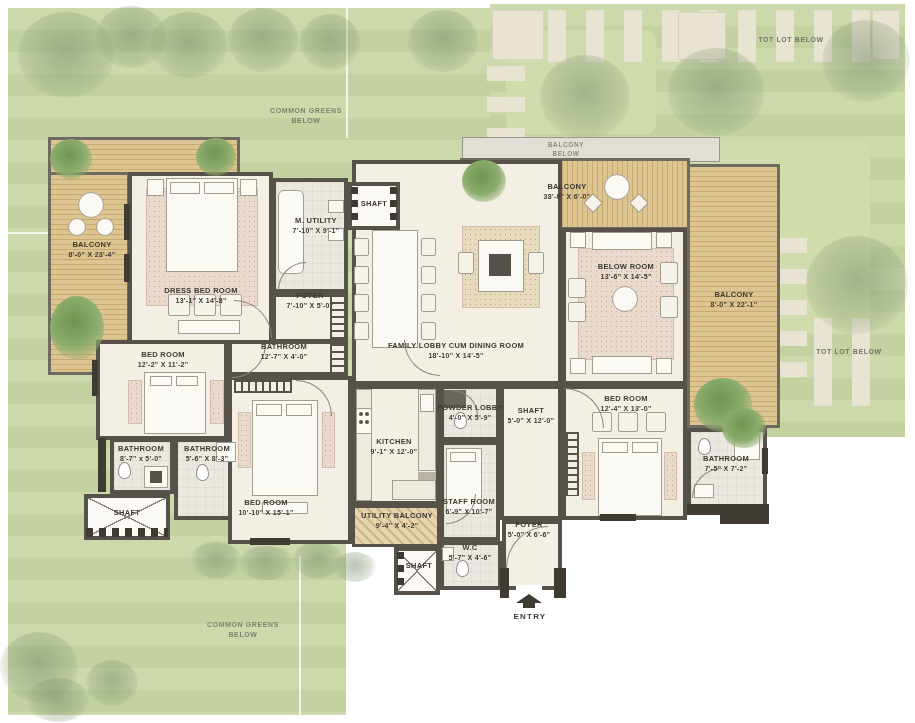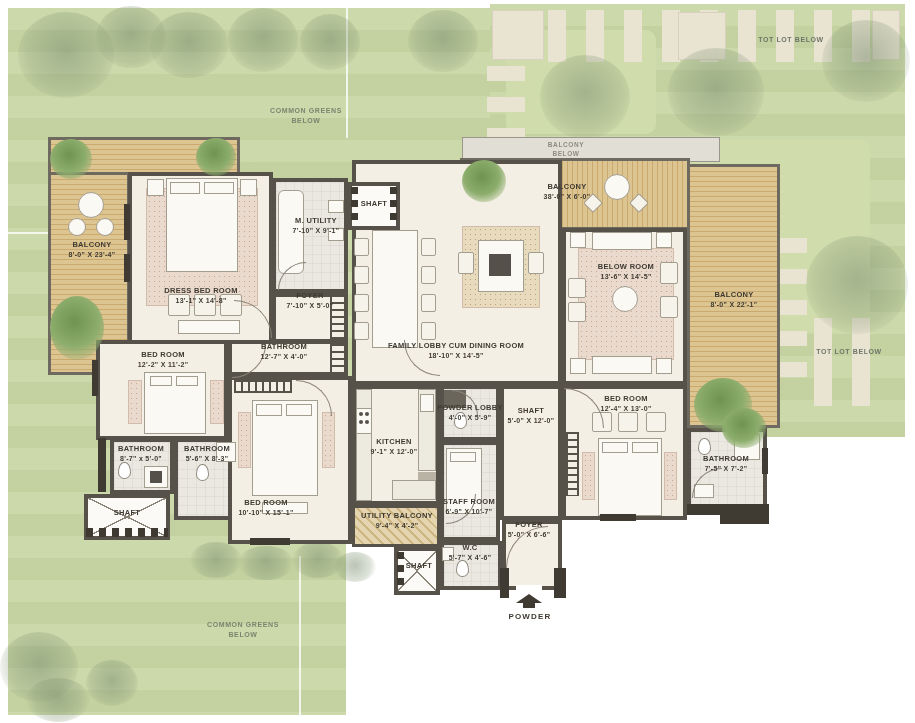--- a/index.html
+++ b/index.html
@@ -376,16 +376,16 @@
     <span class="l">TOT LOT BELOW</span>
   </div>
   <div class="sitelabel totlot" style="left:849px;top:352px">
     <span class="l">TOT LOT BELOW</span>
   </div>
   <div class="sitelabel bband" style="left:566px;top:149px">
     <span class="l">BALCONY</span>
     <span class="l">BELOW</span>
   </div>
   <div class="entrylabel" style="left:530px;top:616px">
-    <span>POWDER</span>
+    <span>ENTRY</span>
   </div>
 
 </div>
 
 </body></html>

